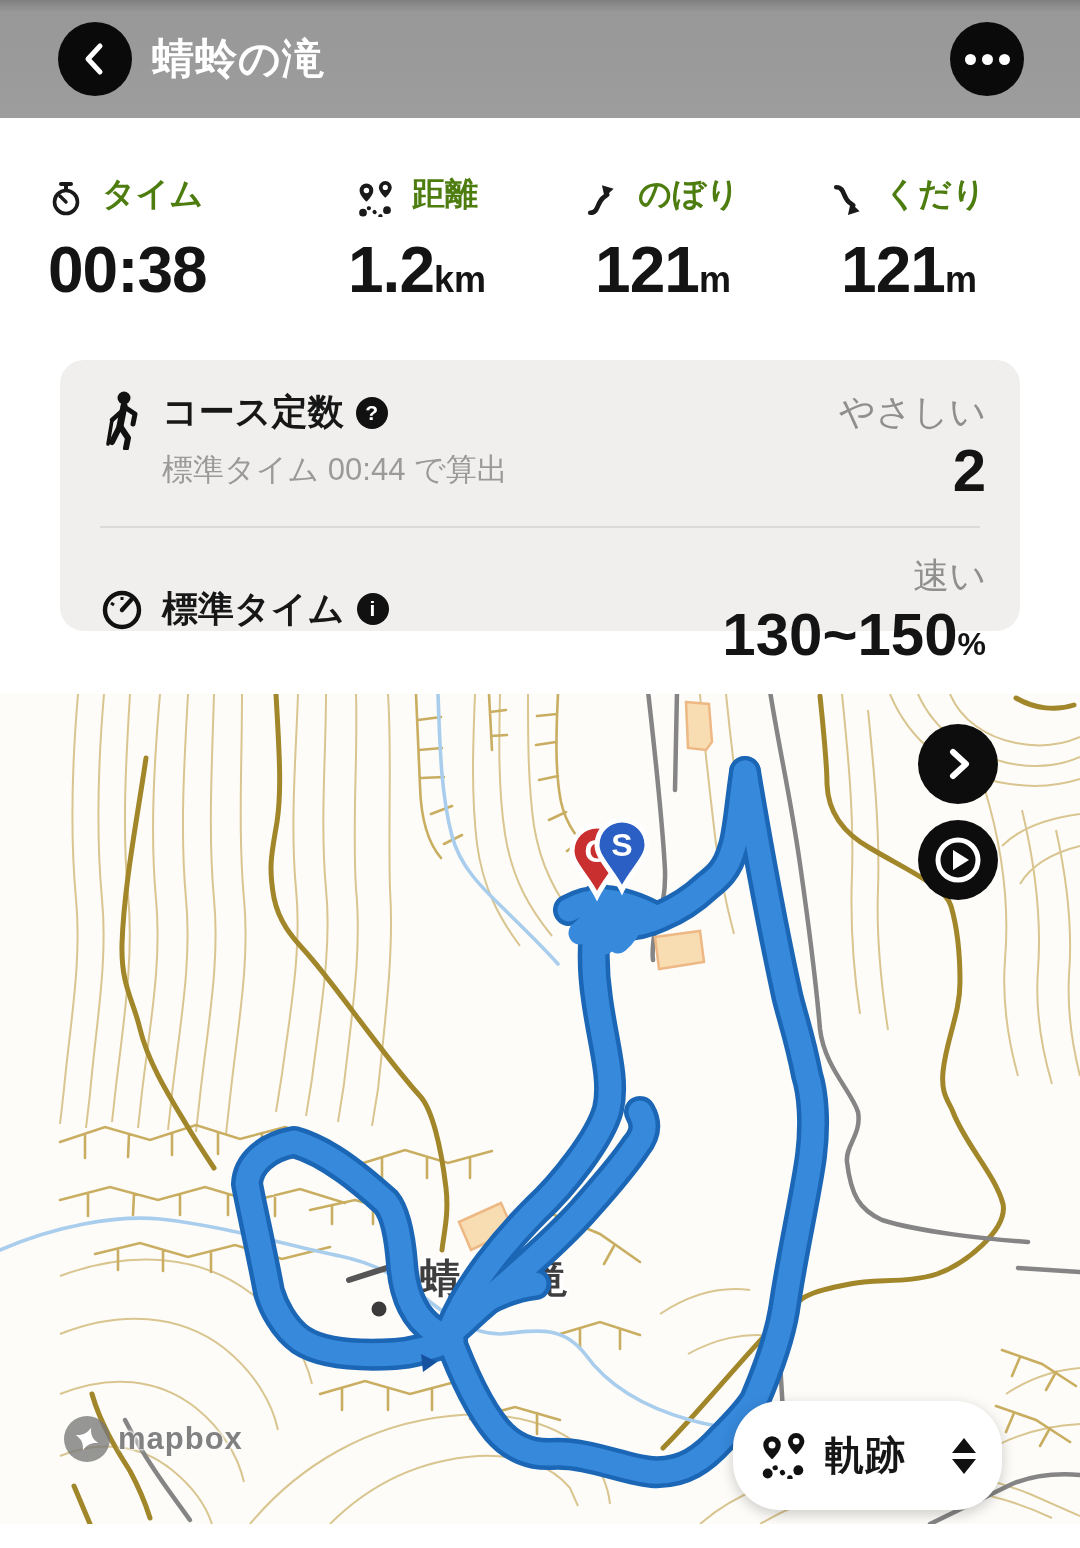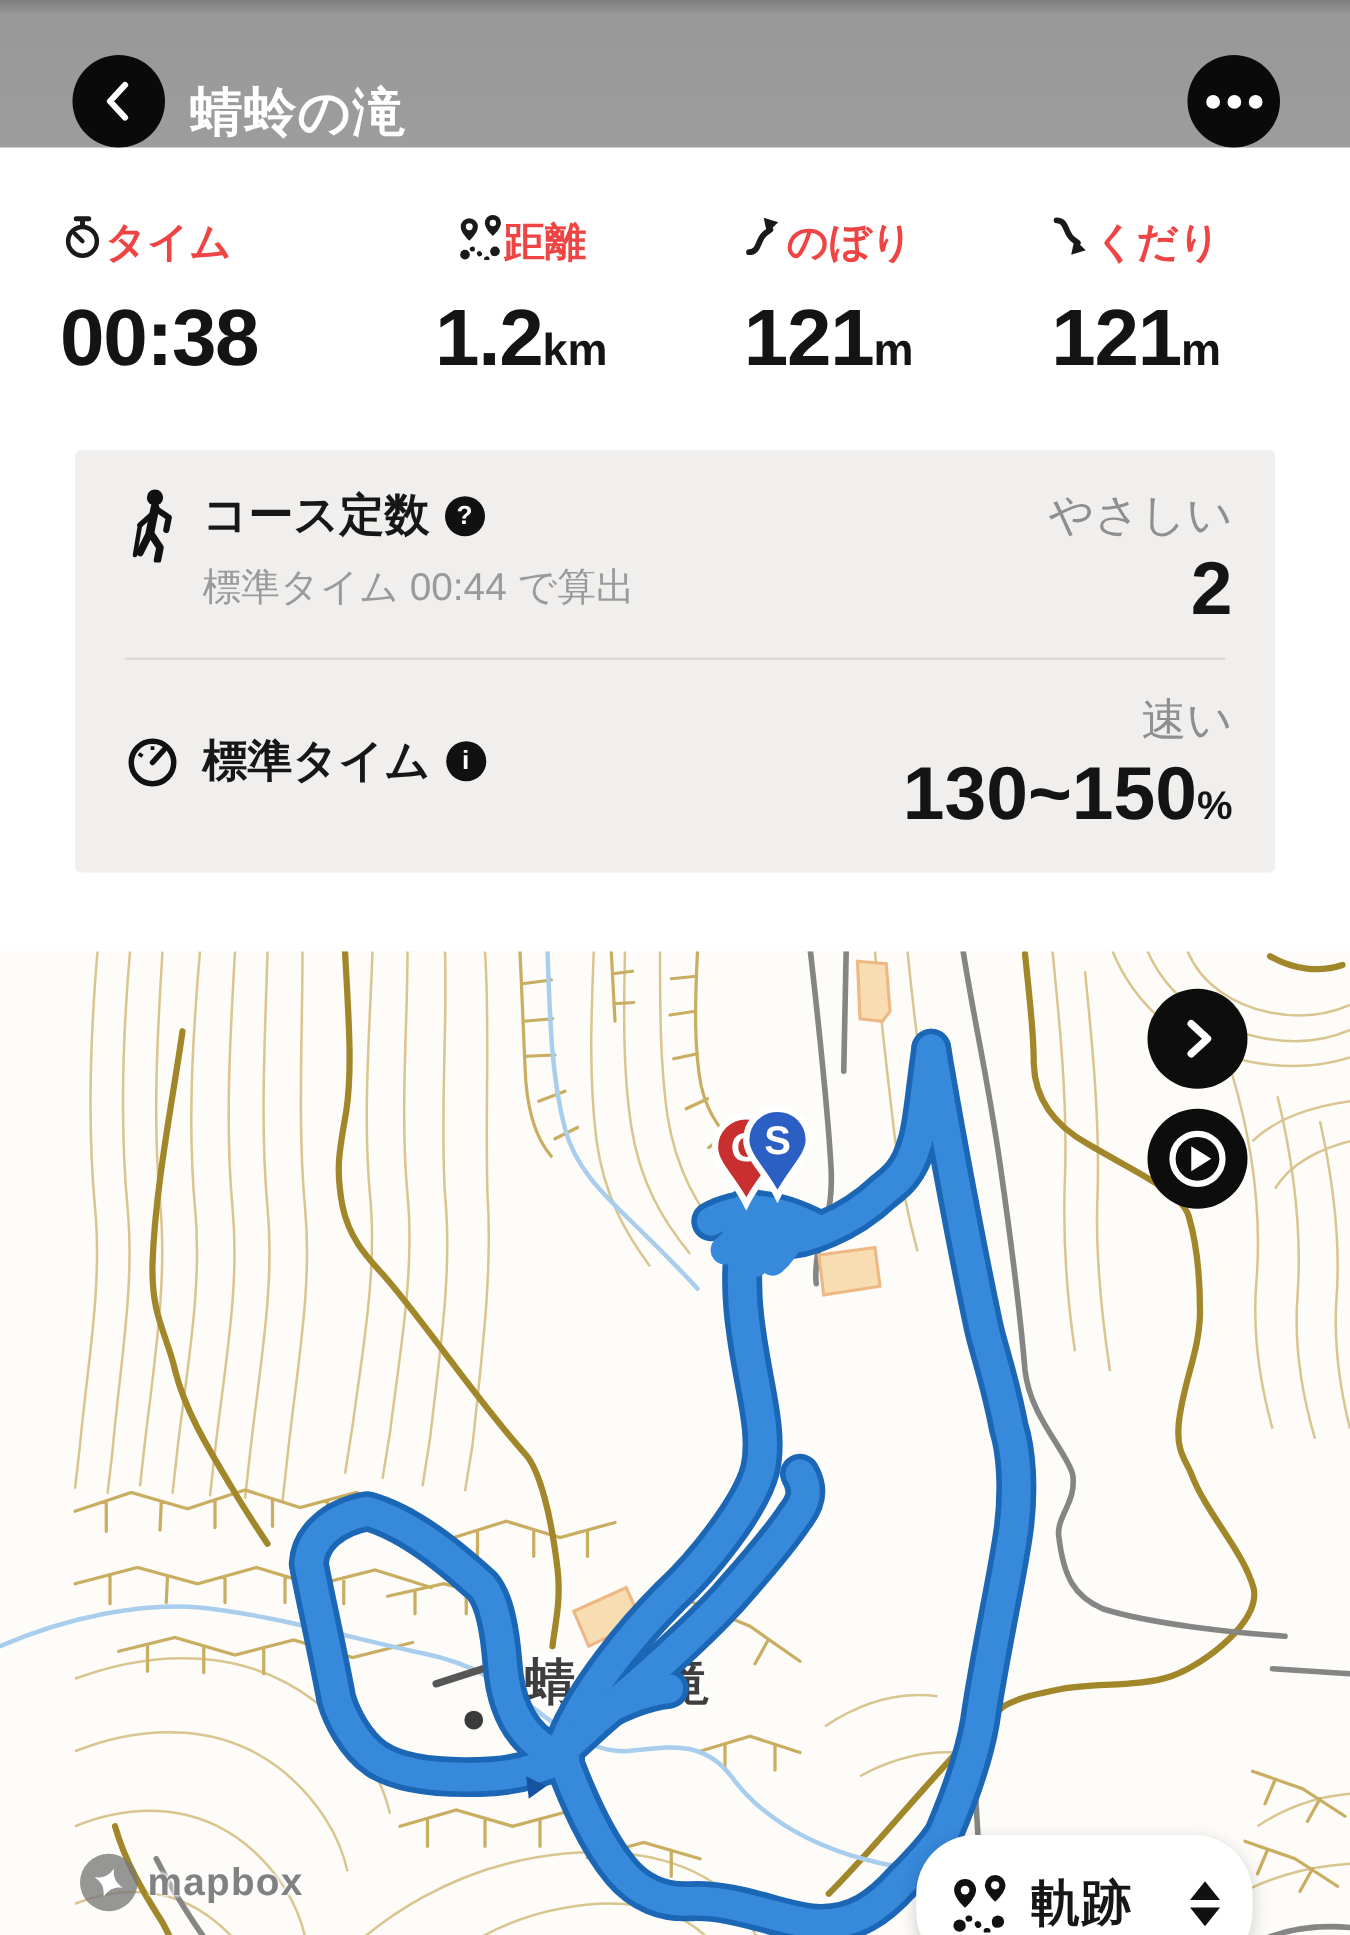--- a/index.html
+++ b/index.html
@@ -2,39 +2,39 @@
 <html><head>
 <meta charset="utf-8">
 <style>
   * { margin:0; padding:0; box-sizing:border-box; }
   html,body { width:1080px; }
   body { font-family:"Liberation Sans","DejaVu Sans",sans-serif; background:#fff; }
   .screen { position:relative; width:1080px; height:1548px; background:#fff; overflow:hidden; }
 
   
   .header { height:118px; background:linear-gradient(180deg,#7f7f7f 0%,#989898 10%,#9d9d9d 100%);
-            display:flex; align-items:flex-end; padding:0 56px 0 58px; }
+            display:flex; align-items:center; padding:0 56px 0 58px; }
   .hbtn { width:74px; height:74px; border-radius:50%; background:#0a0a0a; flex:0 0 auto;
           display:flex; align-items:center; justify-content:center; cursor:pointer; }
   .htitle { color:#fff; font-size:42px; font-weight:bold; margin-left:20px; letter-spacing:1px; }
   .hspacer { flex:1; }
   .dots { display:flex; gap:6px; }
   .dots span { width:11px; height:11px; border-radius:50%; background:#fff; display:block; }
 
   
   .stats { height:242px; padding:54px 48px 0 48px; display:flex; }
   .stat { flex:1; display:flex; flex-direction:column; align-items:center; }
   .stat:first-child { align-items:flex-start; }
-  .stat-label { display:flex; align-items:flex-start; gap:0; font-size:33px; font-weight:bold; color:#ef4444; }
+  .stat-label { display:flex; align-items:flex-end; gap:18px; font-size:33px; font-weight:bold; color:#4d7c0f; }
   .stat-value { margin-top:16px; display:flex; align-items:baseline; font-weight:bold; color:#141414; }
   .stat-value .num { font-size:64px; letter-spacing:-1px; }
   .stat-value .unit { font-size:36px; margin-left:0; }
 
   
-  .card { margin:0 60px; height:338px; background:#f0efed; border-radius:5px; padding:28px 34px 24px 34px; }
+  .card { margin:0 60px; height:271px; background:#f0efed; border-radius:24px; padding:28px 34px 24px 34px; }
   .crow { display:flex; align-items:flex-start; }
   .crow.center { align-items:center; }
   .cicon { width:56px; flex:0 0 auto; display:flex; justify-content:center; margin-top:2px; }
   .ctext { margin-left:12px; }
   .ctitle-line { display:flex; align-items:center; gap:12px; }
   .ctitle { font-size:36px; font-weight:bold; color:#171717; }
   .badge { width:32px; height:32px; border-radius:50%; background:#111; color:#fff; font-size:21px;
            font-weight:bold; display:flex; align-items:center; justify-content:center; }
   .csub { font-size:31px; color:#9a9a9a; margin-top:12px; }
   .cright { margin-left:auto; text-align:right; }

